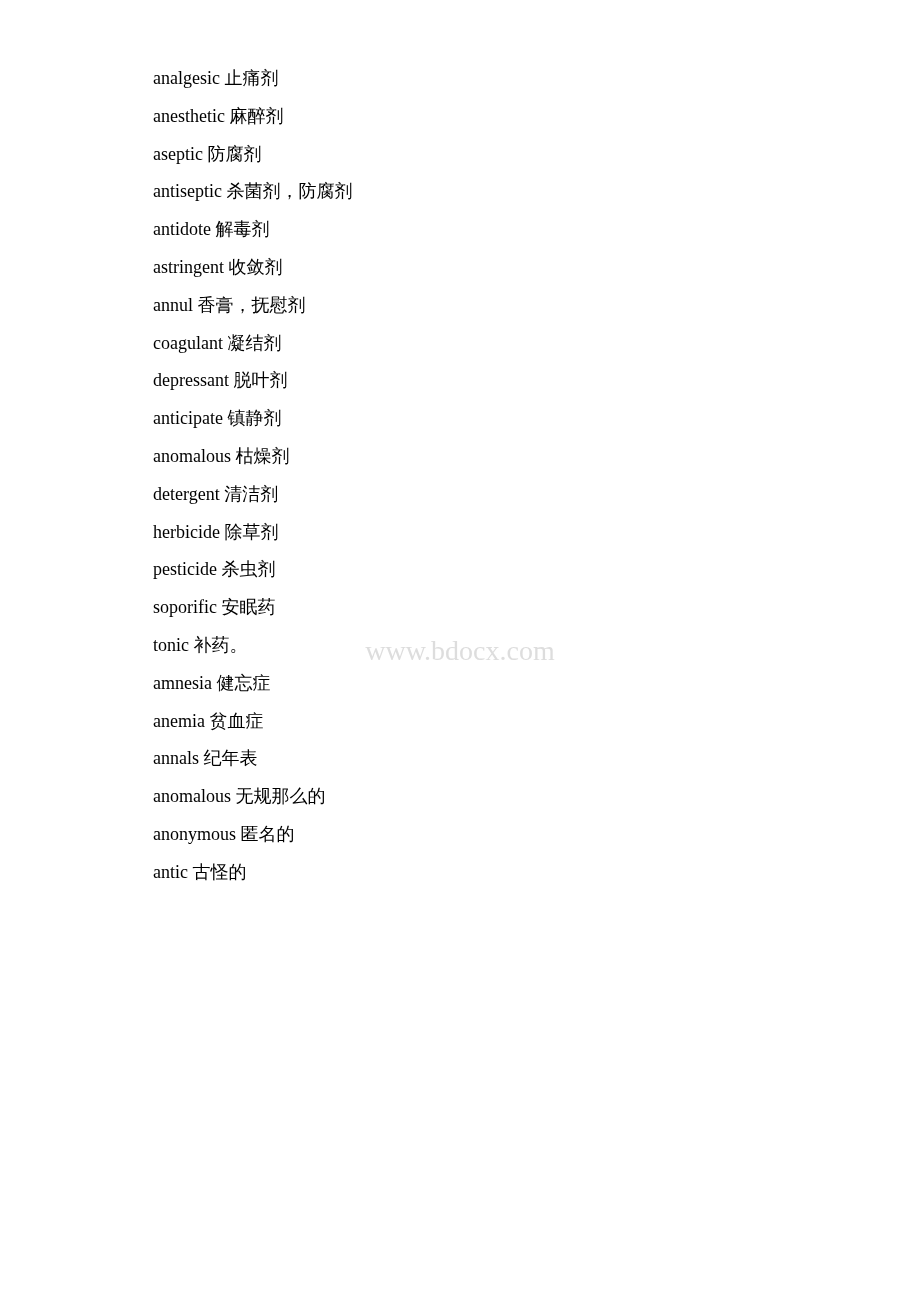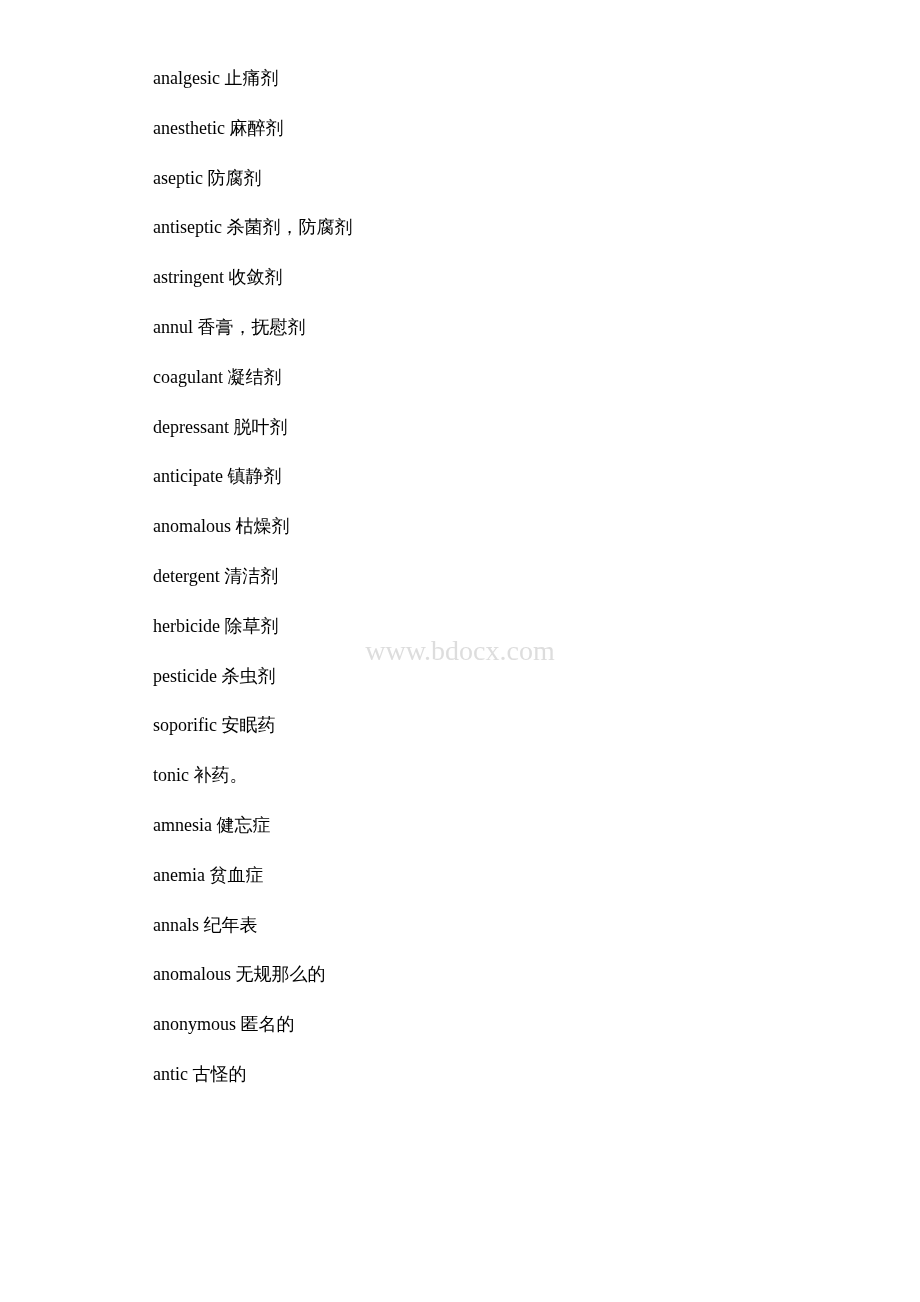--- a/index.html
+++ b/index.html
@@ -14,21 +14,21 @@
       font-size: 18px;
       color: #000000;
       width: 920px;
       min-height: 1302px;
       padding: 60px 153px;
     }
 
     .vocab-list {
       display: flex;
       flex-direction: column;
-      gap: 12px;
+      gap: 0px;
     }
 
     .vocab-item {
       line-height: 2.1;
       font-size: 18px;
       color: #000000;
     }
 
     .watermark {
       position: fixed;
@@ -46,20 +46,21 @@
 </head>
 <body>
 
 <div class="watermark">www.bdocx.com</div>
 
 <div class="vocab-list">
 <div class="vocab-item">analgesic 止痛剂</div>
     <div class="vocab-item">anesthetic 麻醉剂</div>
     <div class="vocab-item">aseptic 防腐剂</div>
     <div class="vocab-item">antiseptic 杀菌剂，防腐剂</div>
+    <div class="vocab-item">antidote 解毒剂</div>
     <div class="vocab-item">astringent 收敛剂</div>
     <div class="vocab-item">annul 香膏，抚慰剂</div>
     <div class="vocab-item">coagulant 凝结剂</div>
     <div class="vocab-item">depressant 脱叶剂</div>
     <div class="vocab-item">anticipate 镇静剂</div>
     <div class="vocab-item">anomalous 枯燥剂</div>
     <div class="vocab-item">detergent 清洁剂</div>
     <div class="vocab-item">herbicide 除草剂</div>
     <div class="vocab-item">pesticide 杀虫剂</div>
     <div class="vocab-item">soporific 安眠药</div>

